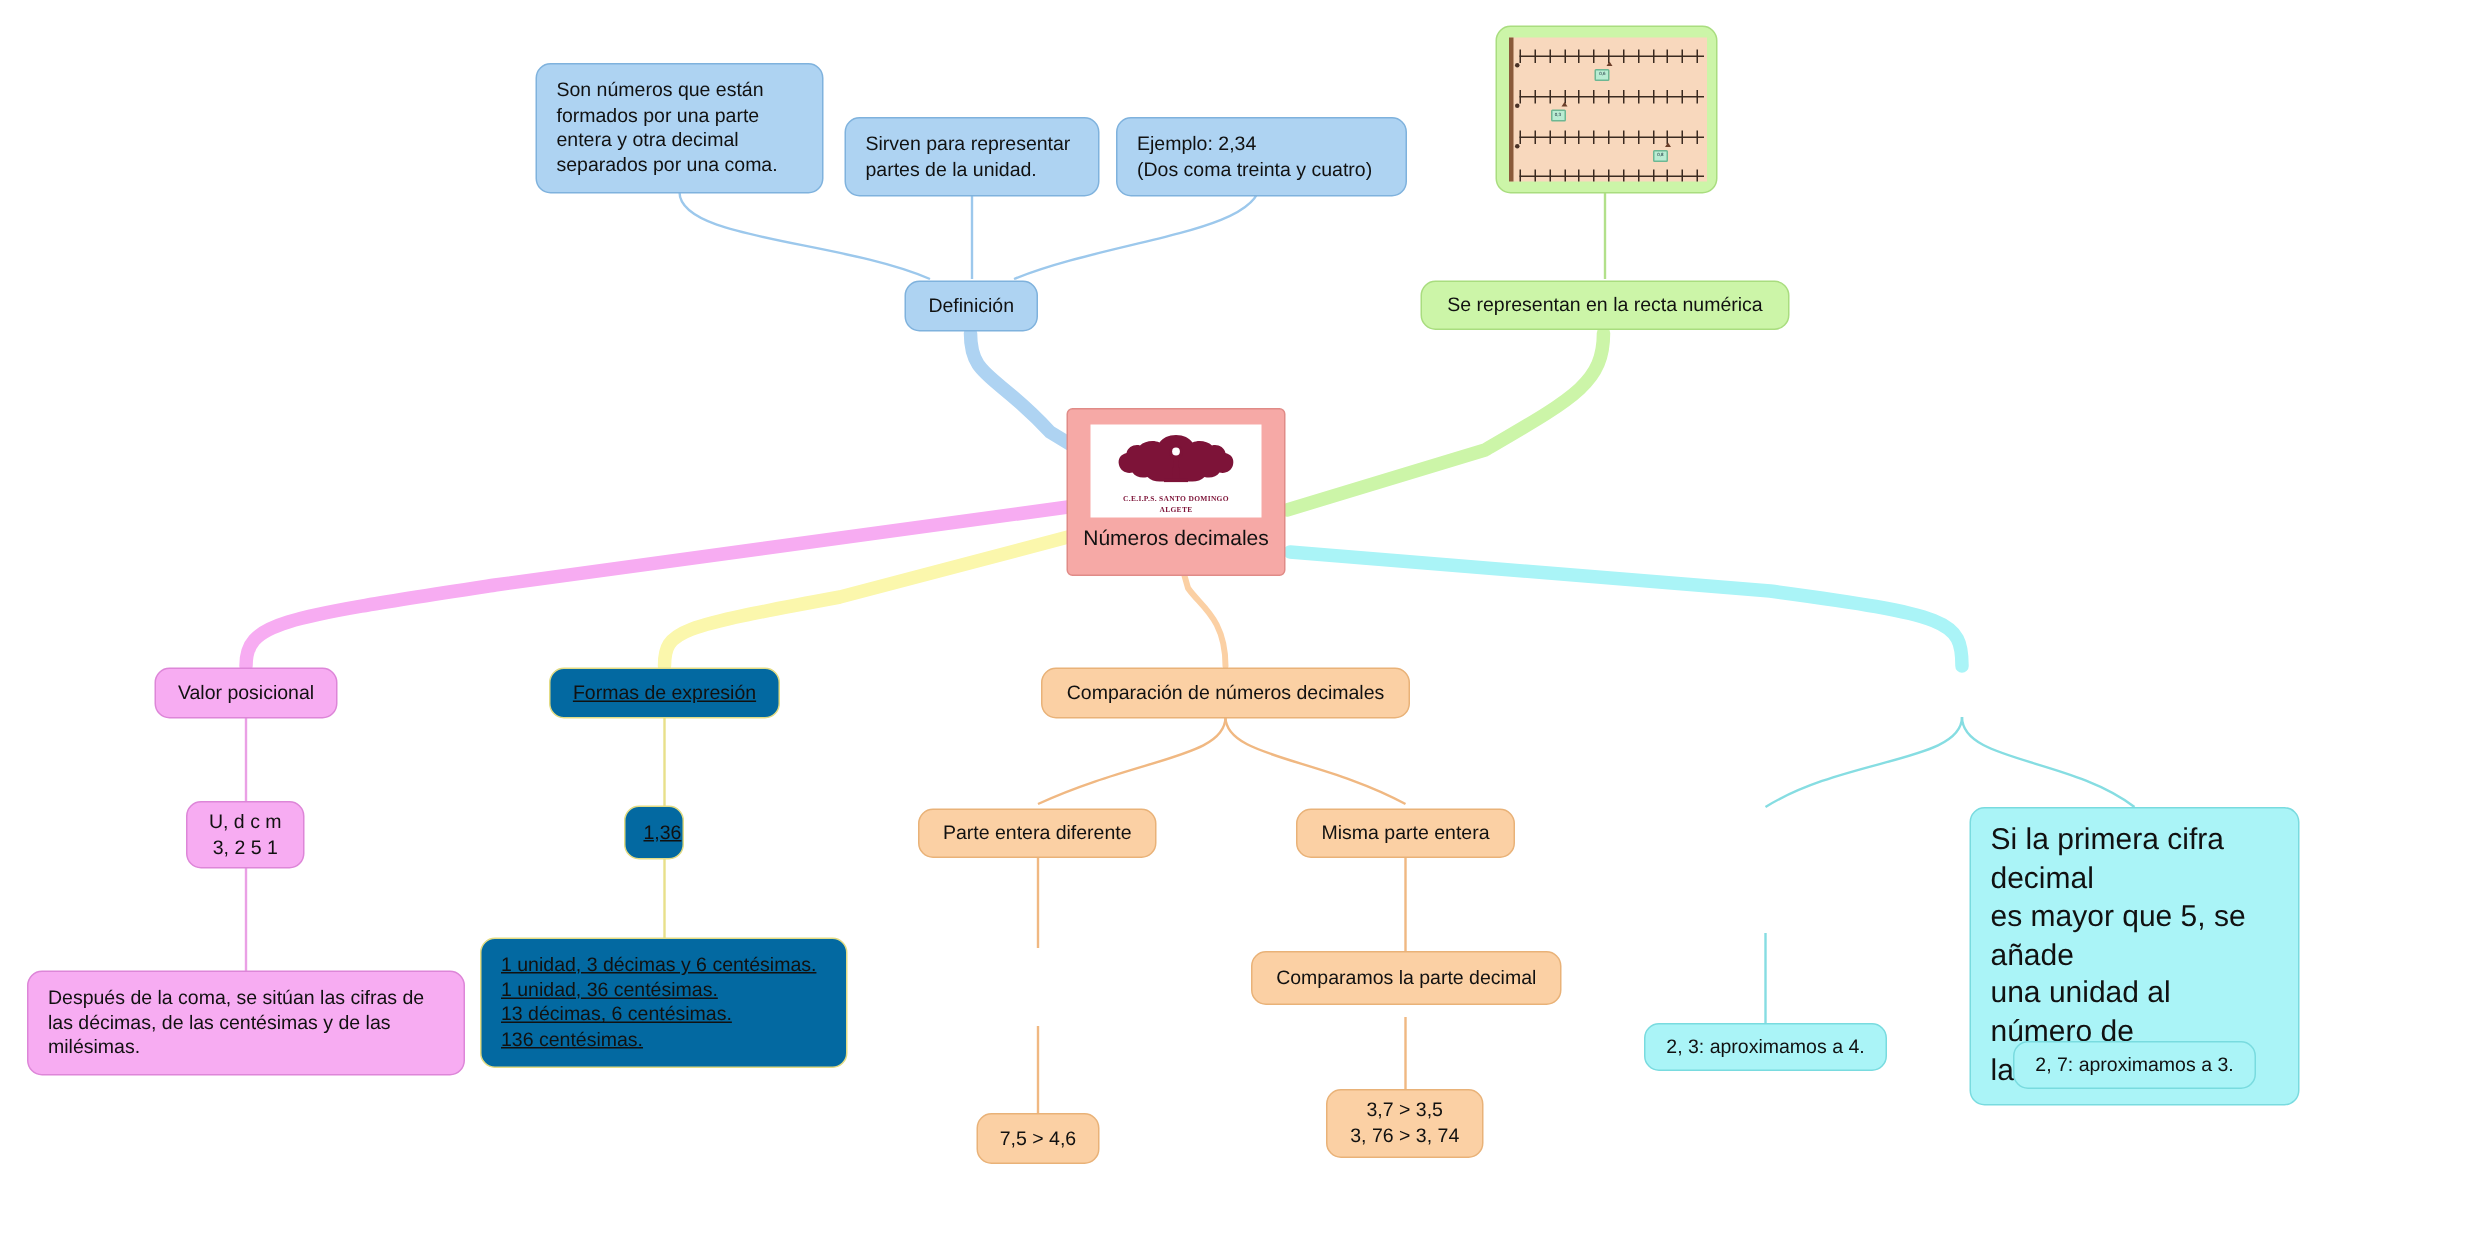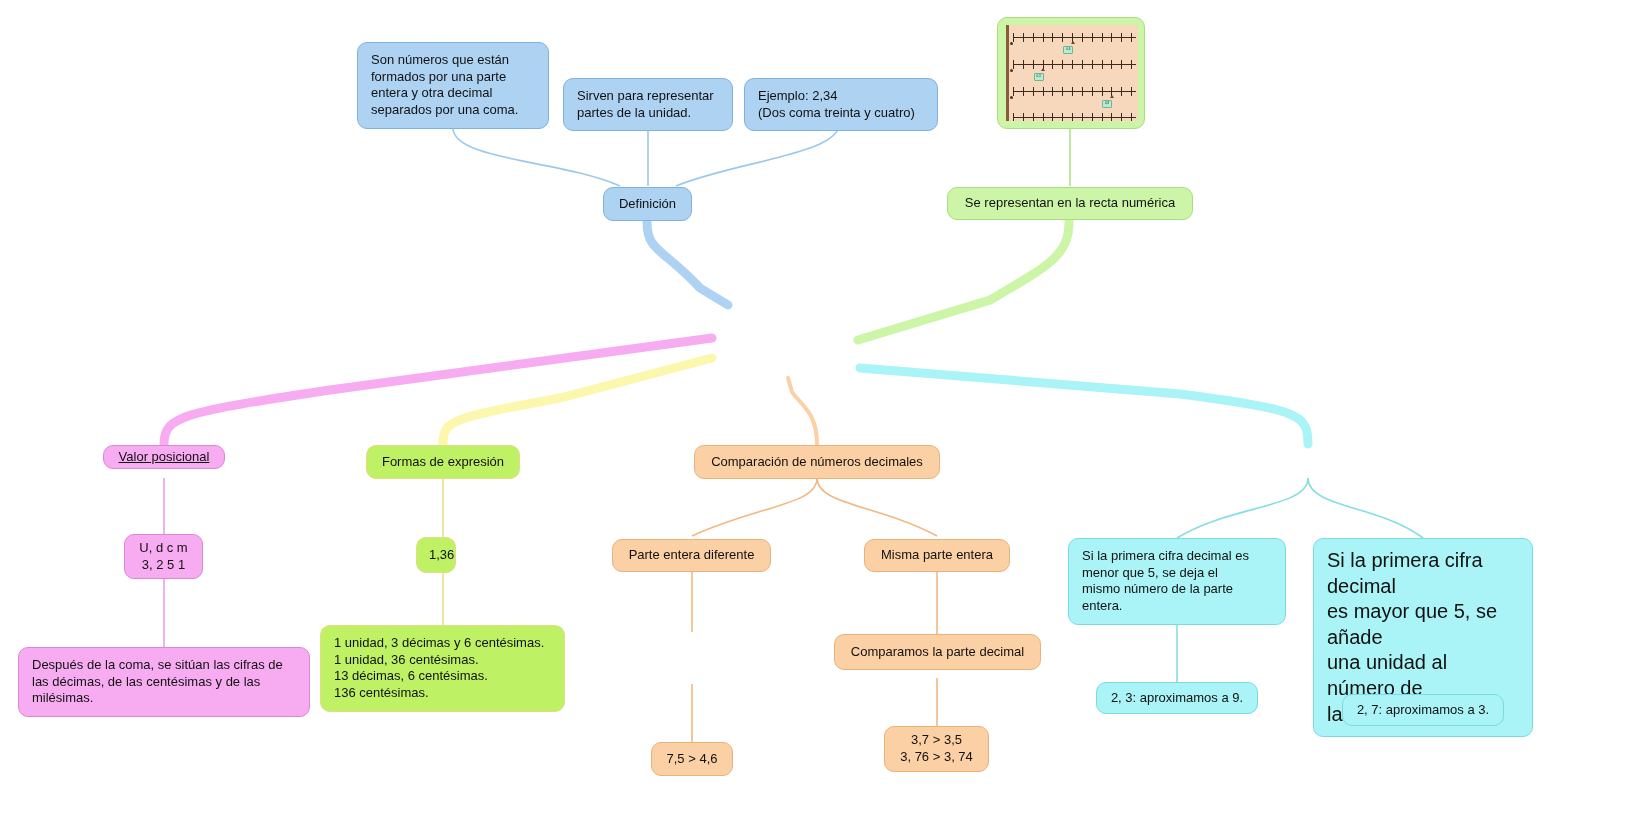--- a/index.html
+++ b/index.html
@@ -30,21 +30,21 @@
     color:#111111;
     line-height:1.28;
     z-index:5;
   }
   .node .txt{white-space:pre-line;display:block;width:100%;}
 
   
   .c-blue   {background:#aed3f2;border-color:#7fb2dd;}
   .c-green  {background:#ccf5a8;border-color:#a9dd7f;}
   .c-pink   {background:#f7acf2;border-color:#dd86d8;}
-  .c-yellow {background:#bef264;border-color:#e3dc84;}
+  .c-yellow {background:#0369a1;border-color:#e3dc84;text-decoration:underline;}
   .c-orange {background:#fbd0a4;border-color:#e9b278;}
   .c-cyan   {background:#aaf4f7;border-color:#79dbdf;}
   .pad-m{padding:8px 12px;}
   .pad-l{padding:9px 13px;}
 
   .fs13{font-size:13px;}
   .fs14{font-size:20px;}
 
   .center-node{
     position:absolute;
@@ -266,22 +266,40 @@
         <i style="left:96%"></i>
       </div>
 
     </div>
   </div>
 
   <div class="node c-green pad-m fs13" style="left:947px;top:187px;width:246px;height:33px;justify-content:center;">
     <span class="txt" style="text-align:center;">Se representan en la recta numérica</span>
   </div>
 
-
-  <div class="node c-pink pad-m fs13" style="left:103px;top:445px;width:122px;height:24px;justify-content:flex-end;text-decoration:underline;">
+  <div class="center-node" style="left:711px;top:272px;width:146px;height:112px;">
+    <div class="logo-box">
+      <svg class="logo-svg" width="108" height="44" viewBox="0 0 108 44">
+        <g fill="#7d1338">
+          <path d="M54 4c-5 0-9 2-11 5-4-2-10-1-13 2-4-1-8 1-9 5-4 1-6 4-5 8 1 4 5 6 9 5 2 3 6 4 10 3
+                   2 2 5 3 8 3h22c3 0 6-1 8-3 4 1 8 0 10-3 4 1 8-1 9-5 1-4-1-7-5-8-1-4-5-6-9-5
+                   -3-3-9-4-13-2-2-3-6-5-11-5z"></path>
+          <path d="M54 11c-2.6 0-4.6 2.1-4.6 4.6 0 2 1.3 3.7 3.1 4.3l-1 11.4c-.2 1.8.9 3.2 2.5 3.2
+                   1.6 0 2.7-1.4 2.5-3.2l-1-11.4c1.8-.6 3.1-2.3 3.1-4.3 0-2.5-2-4.6-4.6-4.6z"></path>
+        </g>
+        <circle cx="54" cy="15" r="2.6" fill="#ffffff"></circle>
+        <rect x="46" y="33" width="16" height="2.4" fill="#7d1338"></rect>
+      </svg>
+      <div class="logo-cap">C.E.I.P.S. SANTO DOMINGO</div>
+      <div class="logo-cap">ALGETE</div>
+    </div>
+    <div class="center-label">Números decimales</div>
+  </div>
+
+  <div class="node c-pink pad-m fs13" style="left:103px;top:445px;width:122px;height:34px;justify-content:flex-end;">
     <span class="txt" style="text-align:center;">Valor posicional</span>
   </div>
 
   <div class="node c-pink pad-m fs13" style="left:124px;top:534px;width:79px;height:45px;justify-content:center;">
     <span class="txt" style="text-align:center;">U, d c m
 3, 2 5 1</span>
   </div>
 
   <div class="node c-pink pad-l fs13" style="left:18px;top:647px;width:292px;">
     <span class="txt">Después de la coma, se sitúan las cifras de
@@ -324,35 +342,29 @@
   <div class="node c-orange pad-m fs13" style="left:834px;top:634px;width:207px;height:36px;justify-content:center;">
     <span class="txt" style="text-align:center;">Comparamos la parte decimal</span>
   </div>
 
   <div class="node c-orange pad-m fs13" style="left:884px;top:726px;width:105px;height:46px;justify-content:center;">
     <span class="txt" style="text-align:center;">3,7 &gt; 3,5
 3, 76 &gt; 3, 74</span>
   </div>
 
 
-  <div class="node c-cyan pad-l fs13" style="left:1068px;top:538px;width:218px;">
-    <span class="txt">Si la primera cifra decimal es
-menor que 5, se deja el
-mismo número de la parte
-entera.</span>
-  </div>
 
   <div class="node c-cyan pad-l fs14" style="left:1313px;top:538px;width:220px;">
     <span class="txt">Si la primera cifra decimal
 es mayor que 5, se añade
 una unidad al número de
 la parte entera.</span>
   </div>
 
   <div class="node c-cyan pad-m fs13" style="left:1096px;top:682px;width:162px;height:32px;justify-content:center;">
-    <span class="txt" style="text-align:center;">2, 3: aproximamos a 9.</span>
+    <span class="txt" style="text-align:center;">2, 3: aproximamos a 4.</span>
   </div>
 
   <div class="node c-cyan pad-m fs13" style="left:1342px;top:694px;width:162px;height:32px;justify-content:center;">
     <span class="txt" style="text-align:center;">2, 7: aproximamos a 3.</span>
   </div>
 
 </div>
 
 </body></html>

